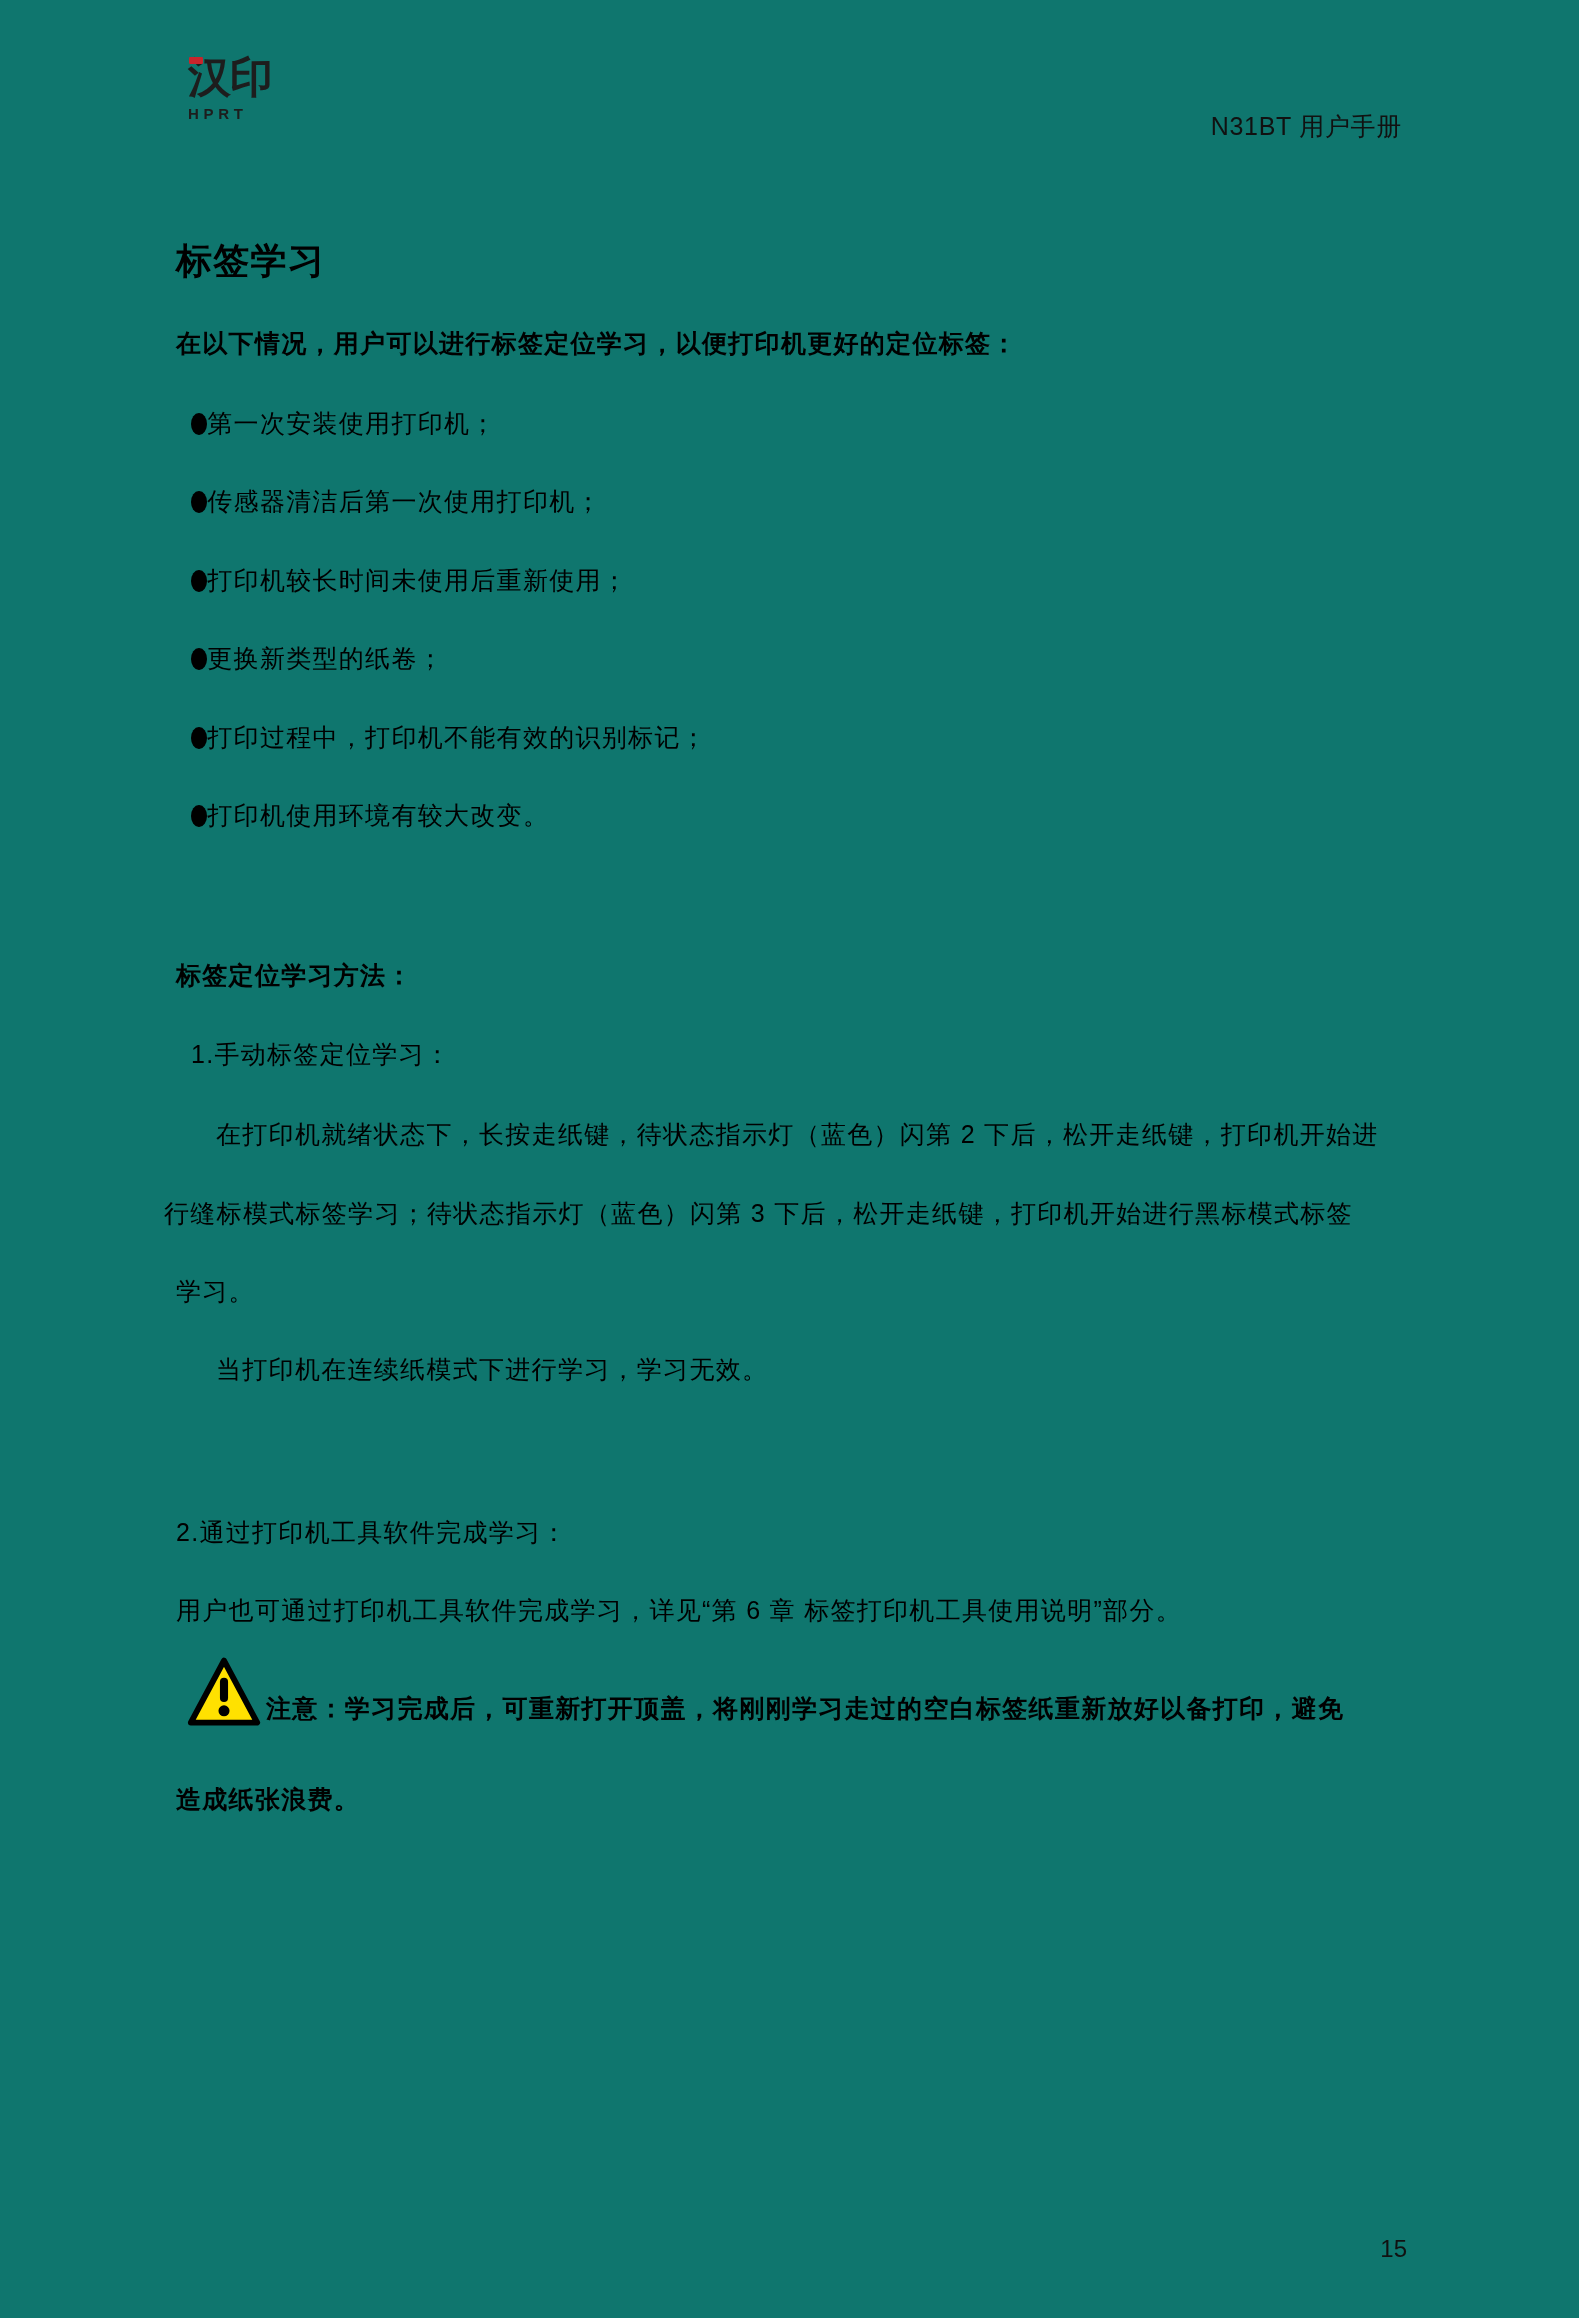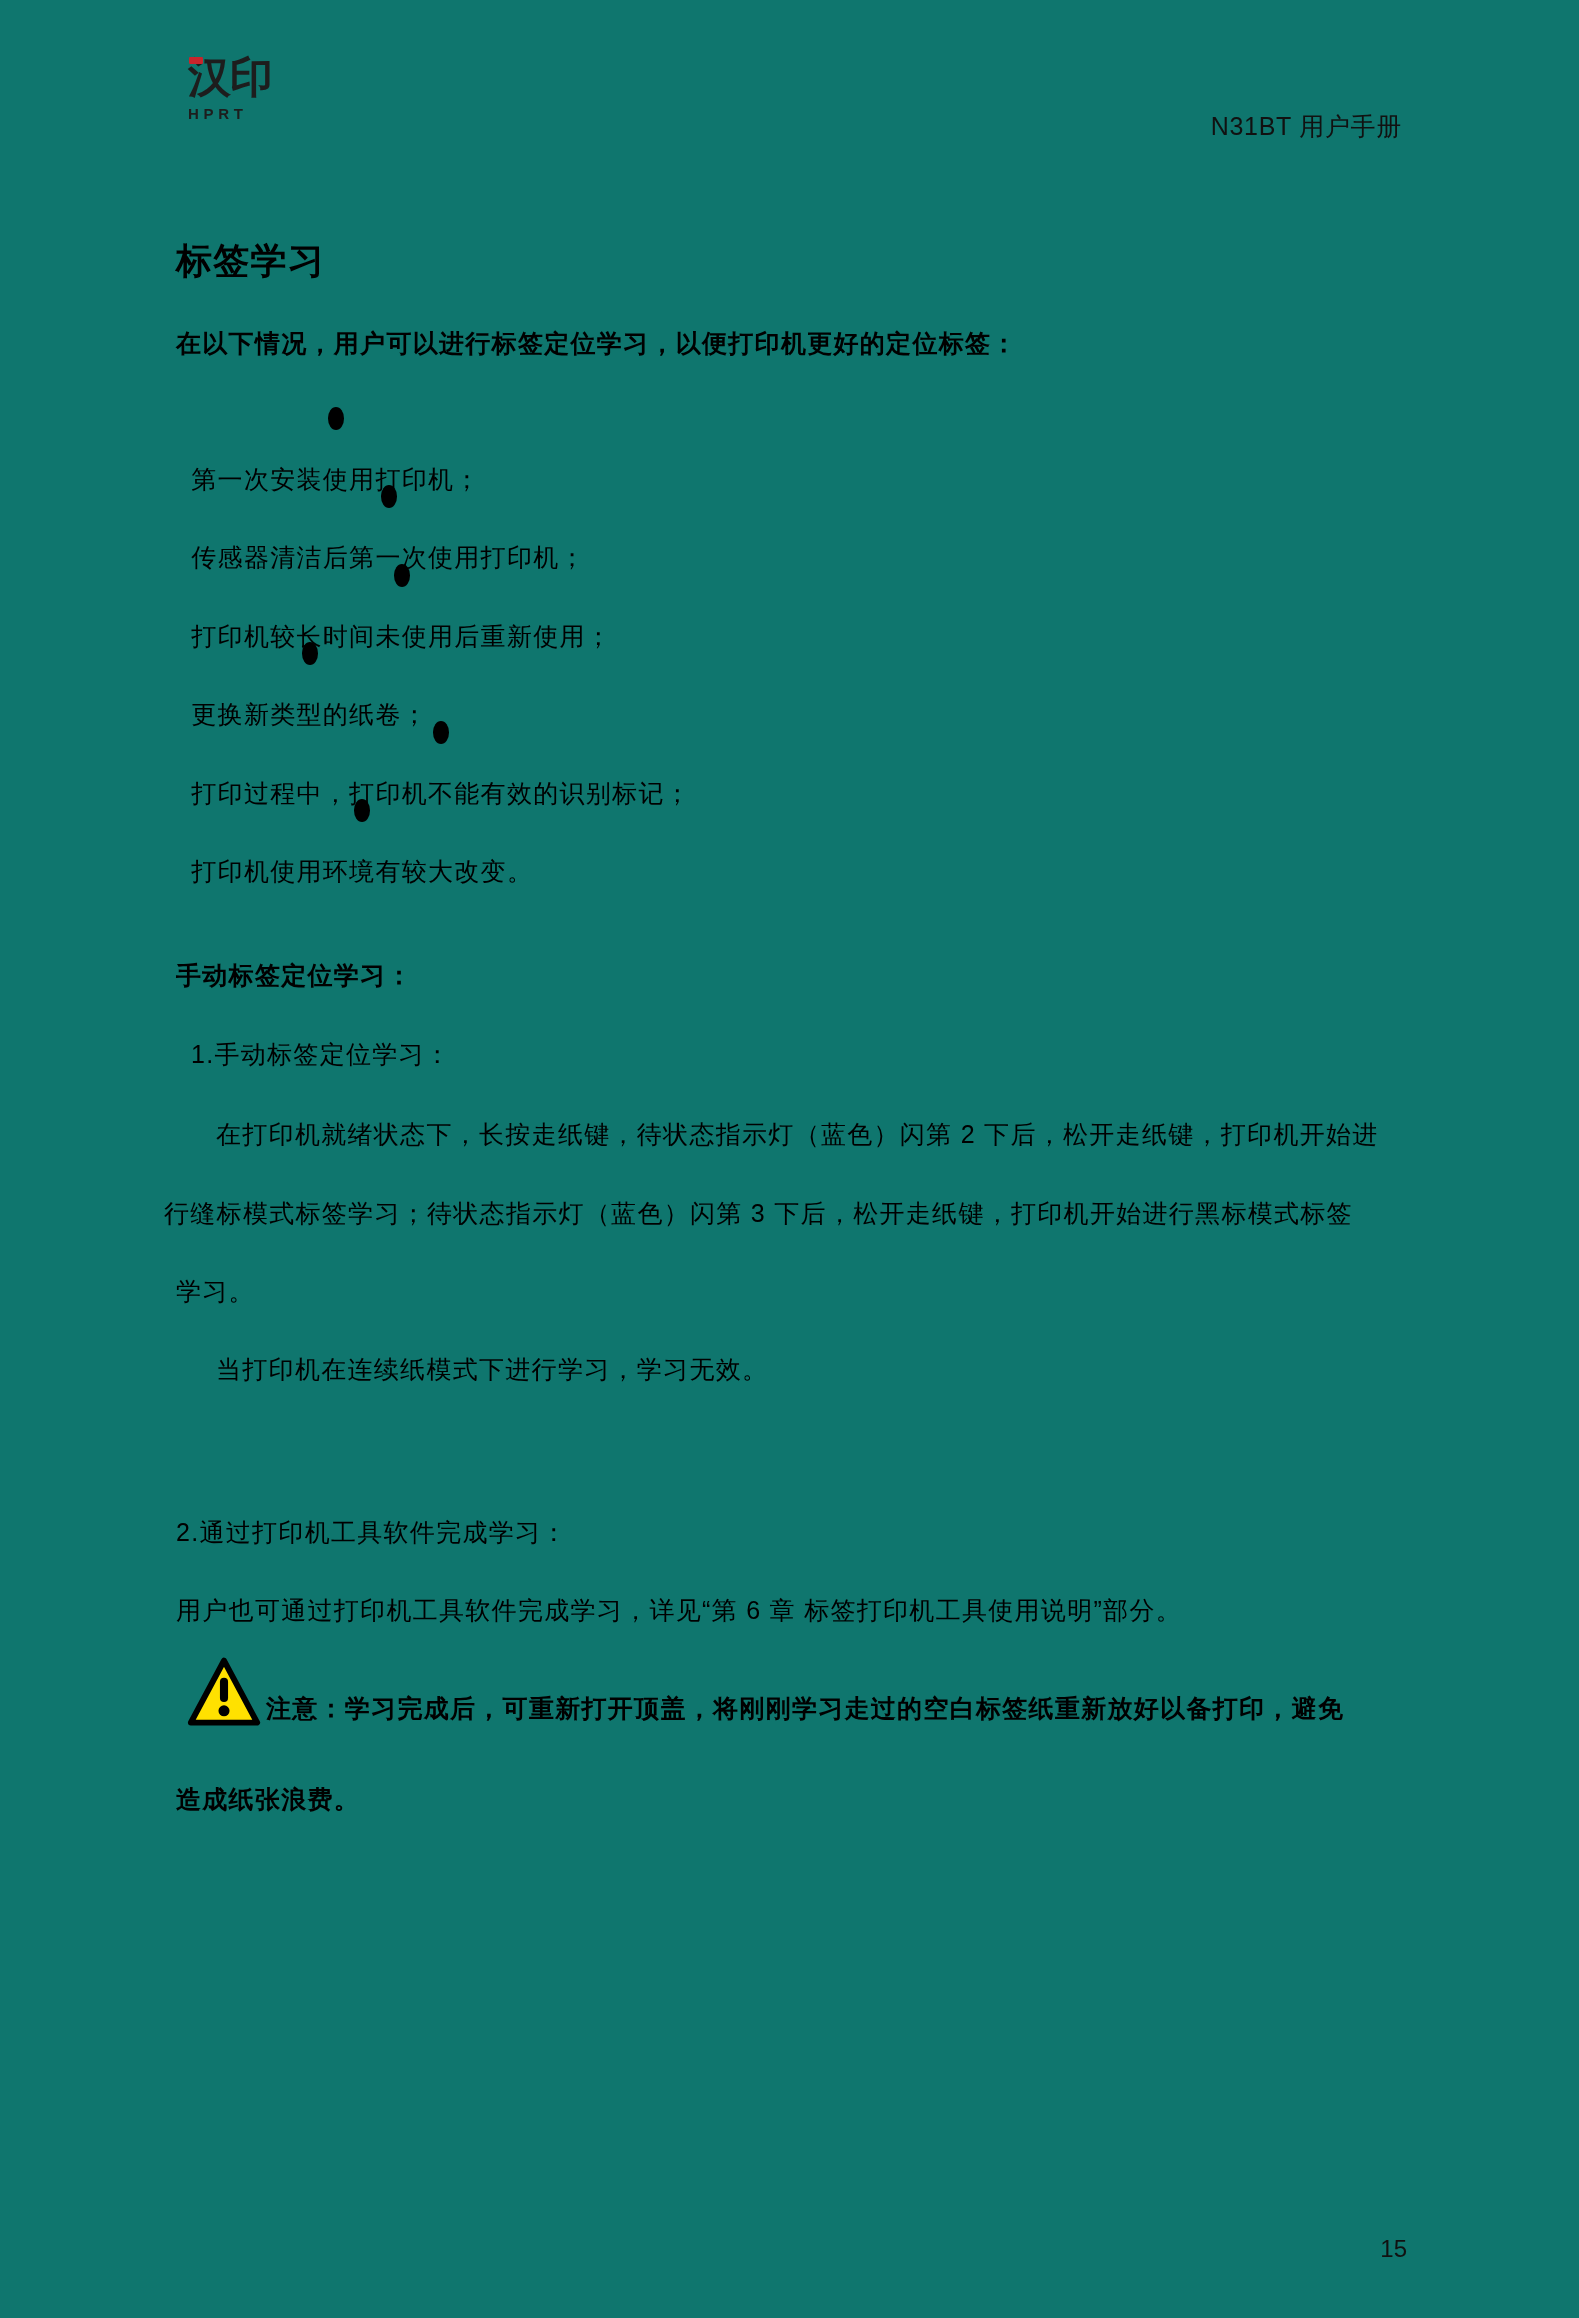--- a/index.html
+++ b/index.html
@@ -41,21 +41,21 @@
   .t { font-size:25px; line-height:1.35; letter-spacing:1.3px; white-space:nowrap; }
   .b { font-weight:700; }
   .page-heading {
     left:176px; top:237px;
     font-size:36px; font-weight:700; letter-spacing:1.3px;
   }
   .indent { padding-left:40px; }
 
   .bullet-row {
     left:176px; display:flex; align-items:center;
-    padding-left:15.3px; gap:33px;flex-direction:column;
+    padding-left:15.3px; 
   }
   .bullet-dot {
     width:16px; height:22.6px; border-radius:50%;
     background:#000; flex:0 0 auto;
   }
 
   .warn-row {
     left:176px; top:1657px;
     display:flex; align-items:flex-end; padding-left:10.6px;
   }
@@ -101,21 +101,21 @@
   </div>
   <div class="abs bullet-row" style="top:721px;">
     <span class="bullet-dot"></span>
     <span class="t">打印过程中，打印机不能有效的识别标记；</span>
   </div>
   <div class="abs bullet-row" style="top:799px;">
     <span class="bullet-dot"></span>
     <span class="t">打印机使用环境有较大改变。</span>
   </div>
 
-  <div class="abs t b" style="left:176px; top:959px;">手动标签定位学习：</div>
+  <div class="abs t b" style="left:176px; top:959px;">标签定位学习方法：</div>
   <div class="abs t" style="left:176px; top:1038px;margin-left:15px;">1.手动标签定位学习：</div>
 
   <div class="abs t indent" style="left:176px; top:1118px;">在打印机就绪状态下，长按走纸键，待状态指示灯（蓝色）闪第 2 下后，松开走纸键，打印机开始进</div>
   <div class="abs t" style="left:164px; top:1197px;">行缝标模式标签学习；待状态指示灯（蓝色）闪第 3 下后，松开走纸键，打印机开始进行黑标模式标签</div>
   <div class="abs t" style="left:176px; top:1275px;">学习。</div>
 
   <div class="abs t indent" style="left:176px; top:1353px;">当打印机在连续纸模式下进行学习，学习无效。</div>
 
   <div class="abs t" style="left:176px; top:1516px;">2.通过打印机工具软件完成学习：</div>
   <div class="abs t" style="left:176px; top:1594px;">用户也可通过打印机工具软件完成学习，详见“第 6 章  标签打印机工具使用说明”部分。</div>

